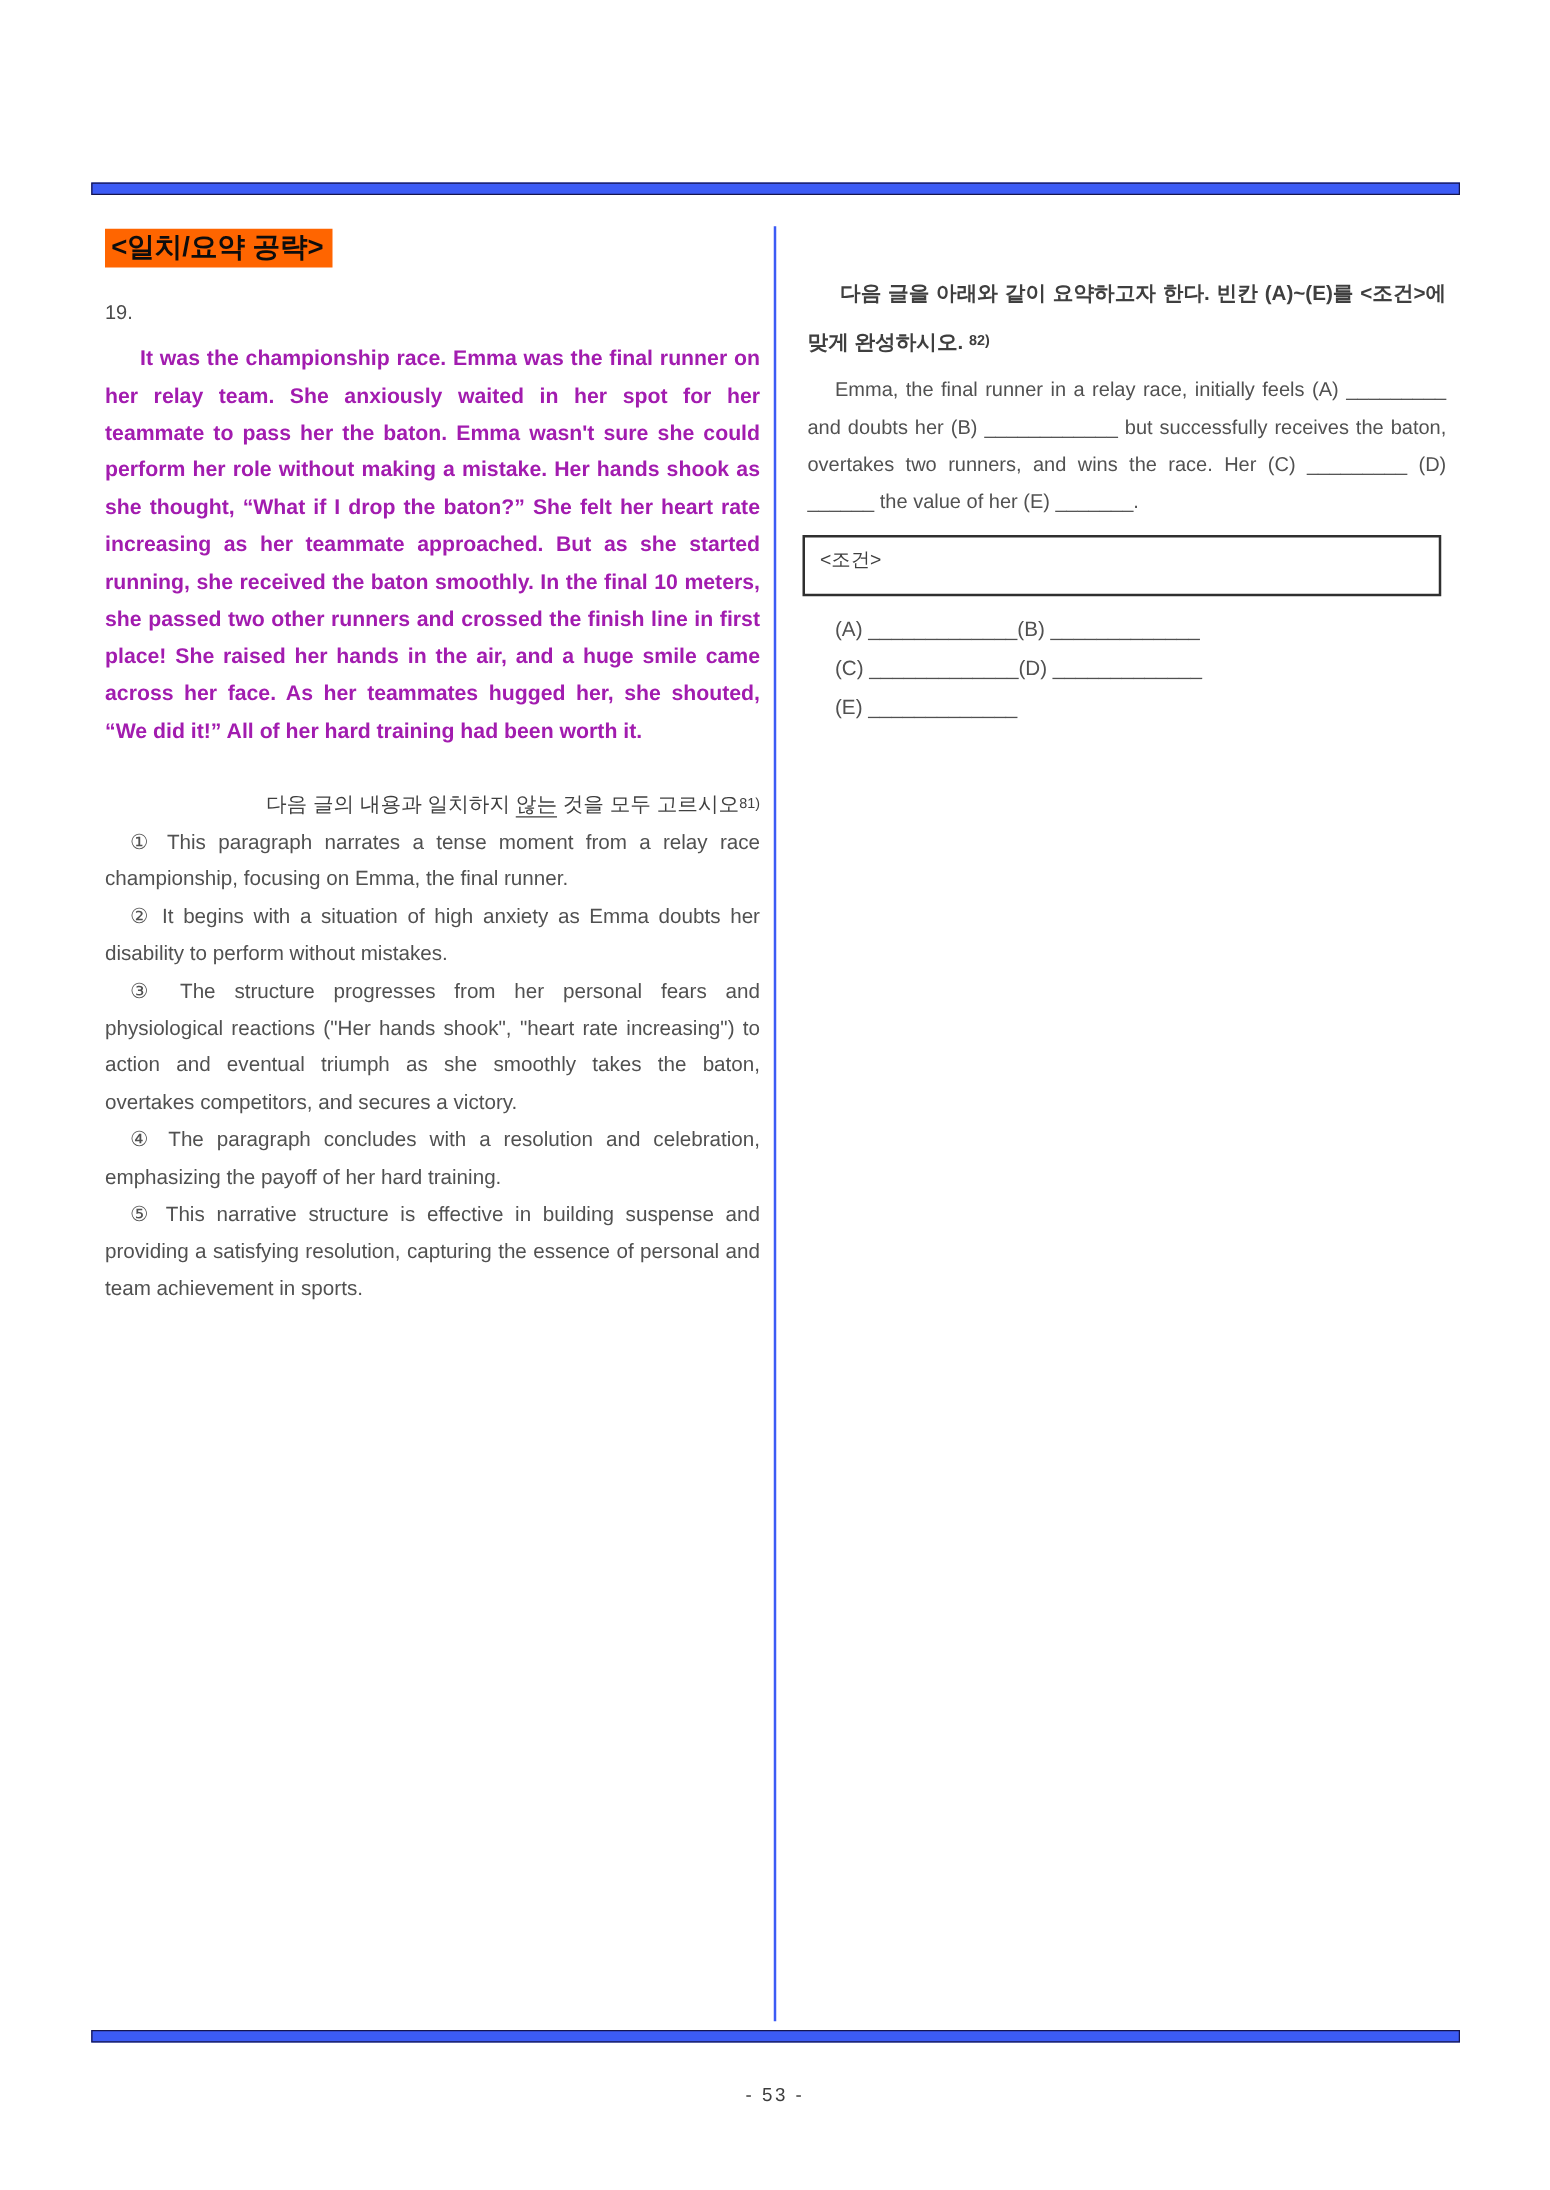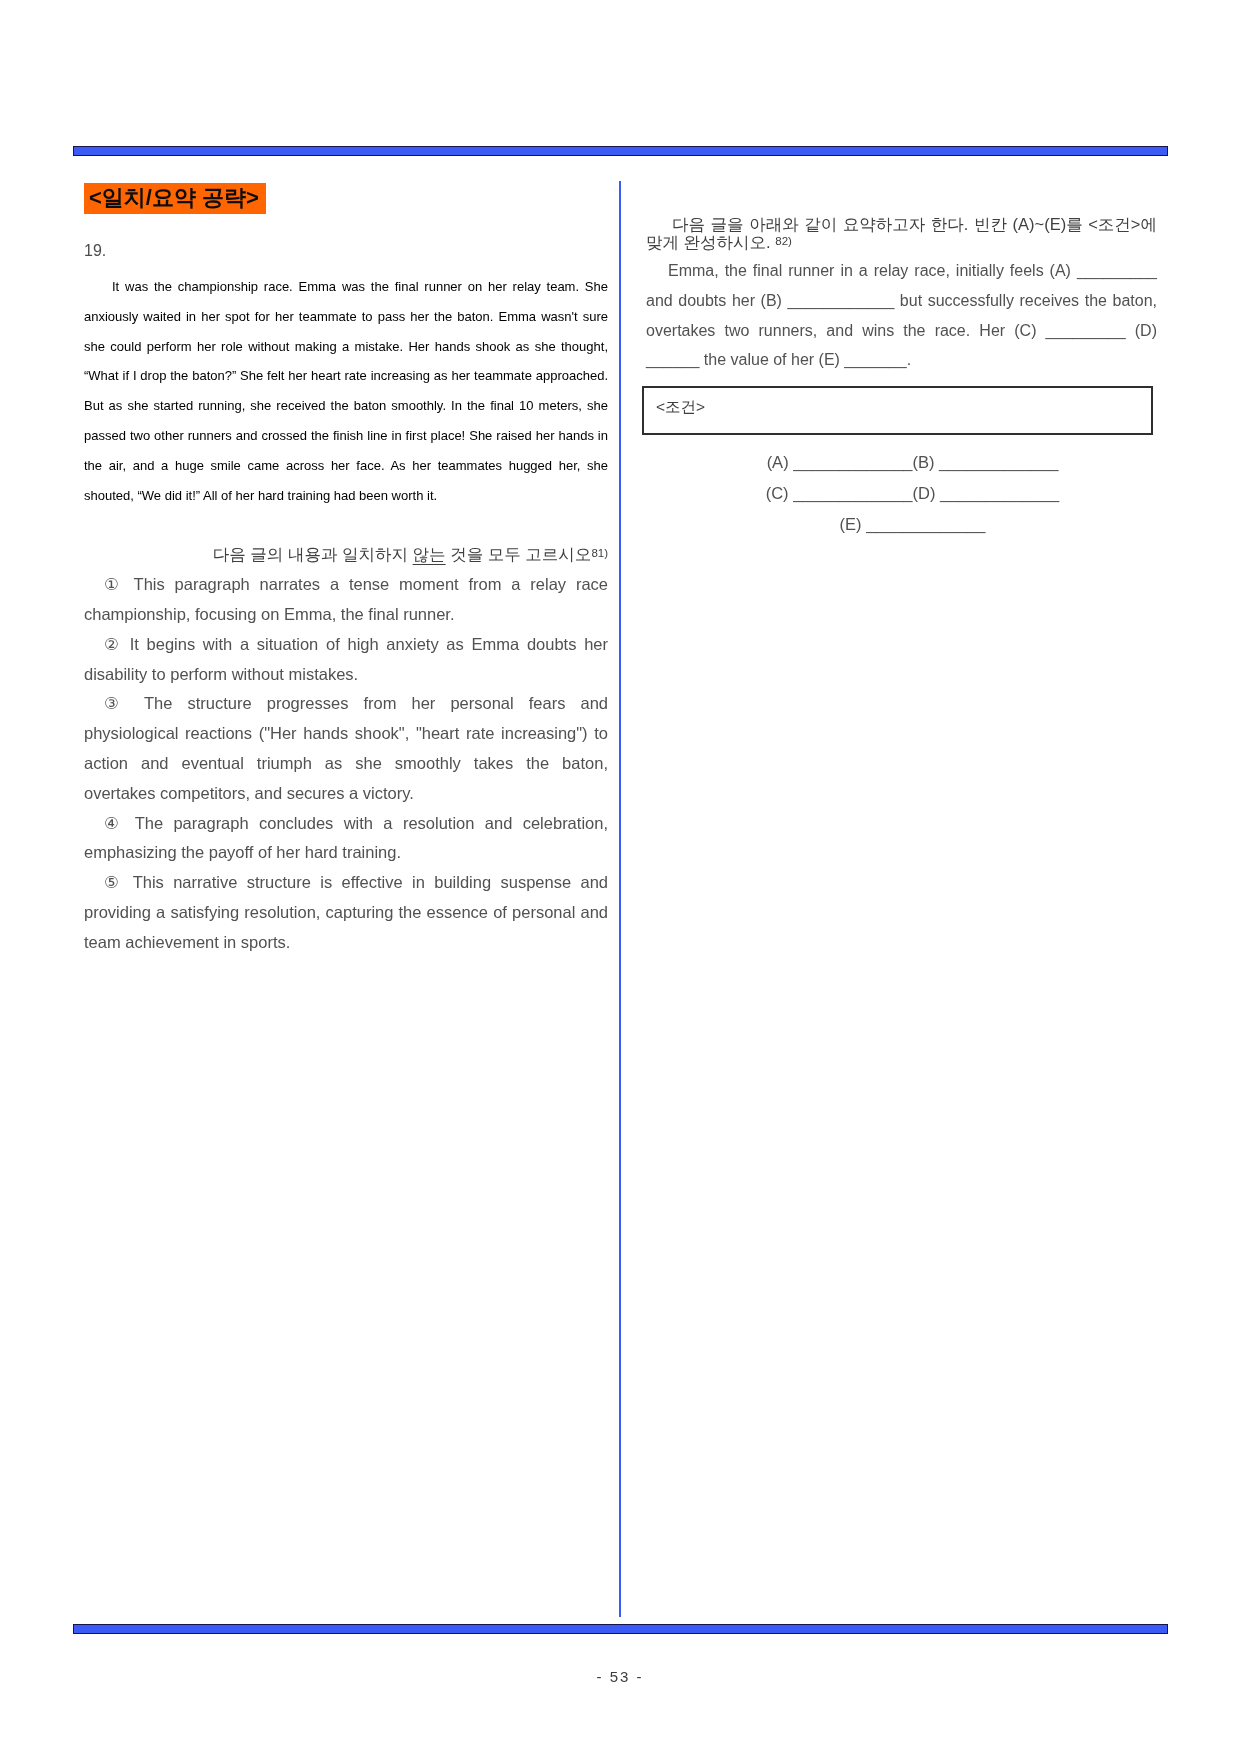--- a/index.html
+++ b/index.html
@@ -27,63 +27,65 @@
 
   .badge {
     display:inline-block;
     background:#ff6500; color:#0d0d0d;
     font-weight:bold; font-size:22px; line-height:28px;
     padding:1px 7px 2px 5px;
   }
   .qnum { margin-top:28px; font-size:16px; color:#4c4c4c; }
   .passage {
     margin-top:12px;
-    font-size:13px; line-height:29.8px;
+    font-size:17px; line-height:29.8px;
     text-align:justify; text-indent:28px;
-    color:#000000;
+    color:#a21caf;
+    font-weight:bold;
   }
   .kquestion {
     margin-top:29px;
     font-size:16.5px; line-height:29.8px;
     color:#3f3f3f;
     text-indent:28px;
     text-align:right;
   }
   .kquestion .ul { text-decoration:underline; text-underline-offset:4px; }
   .fn { font-size:11.5px; vertical-align:3px; }
   .option {
     font-size:16.5px; line-height:29.8px;
     text-align:justify; text-indent:20px;
     color:#515151;
   }
   .kinstr {
-    font-size:16.5px; line-height:17px;
+    font-size:16.5px; line-height:38px;
     text-align:justify; text-indent:26px;
     color:#3f3f3f;
+    font-weight:bold;
   }
   .summary {
     margin-top:5px;
     font-size:16px; line-height:29.8px;
     text-align:justify; text-indent:22px;
     color:#515151;
   }
   .cond-box {
     margin-top:11px; margin-left:-4px;
     width:511px;
     border:2px solid #2f2f2f;
     padding:5px 12px 12px;
   }
   .cond-title { text-align:left; font-size:15.5px; line-height:28px; color:#3f3f3f; }
   .cond-body {
     margin-top:6px;
     font-size:15.5px; line-height:29.5px;
     text-align:justify;
     color:#3f3f3f;
   }
-  .answers { margin-top:12px;text-align:center; }
+  .answers { margin-top:12px; }
   .ansline {
     font-size:16.5px; line-height:31px;
     text-indent:22px; color:#515151;
     white-space:nowrap;
   }
   .pageno {
     position:absolute; left:0; top:1668px; width:100%;
     text-align:center; font-size:15px; color:#3c3c3c;
     letter-spacing:2px;
   }

